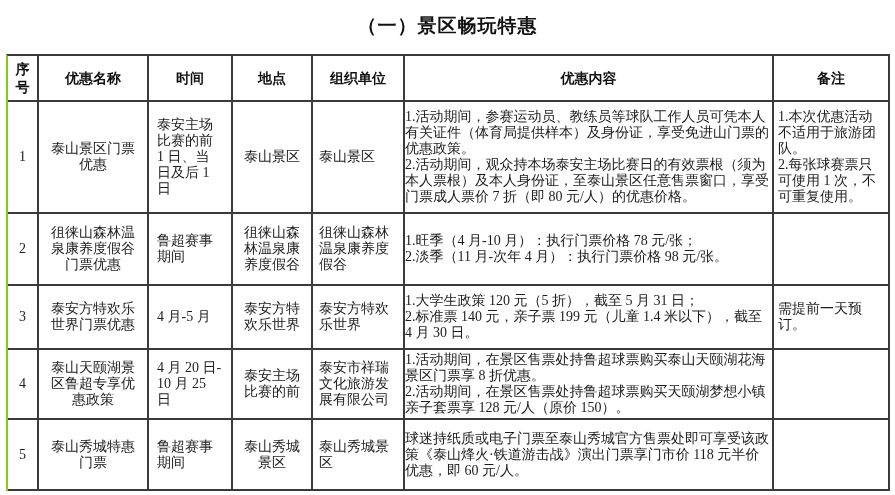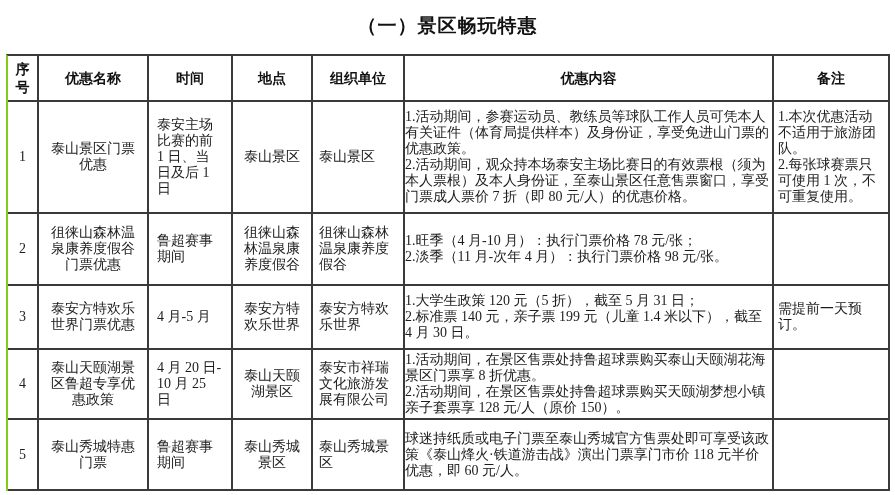--- a/index.html
+++ b/index.html
@@ -127,21 +127,21 @@
         <td class="c-place">泰安方特欢乐世界</td>
         <td class="c-org">泰安方特欢乐世界</td>
         <td class="c-content">1.大学生政策 120 元（5 折），截至 5 月 31 日；
 2.标准票 140 元，亲子票 199 元（儿童 1.4 米以下），截至 4 月 30 日。</td>
         <td class="c-note">需提前一天预订。</td>
       </tr>
       <tr class="row-4">
         <td class="c-no">4</td>
         <td class="c-name">泰山天颐湖景区鲁超专享优惠政策</td>
         <td class="c-time">4 月 20 日-10 月 25 日</td>
-        <td class="c-place">泰山天颐湖景区</td>
+        <td class="c-place">泰安主场比赛的前</td>
         <td class="c-org">泰安市祥瑞文化旅游发展有限公司</td>
         <td class="c-content">1.活动期间，在景区售票处持鲁超球票购买泰山天颐湖花海景区门票享 8 折优惠。
 2.活动期间，在景区售票处持鲁超球票购买天颐湖梦想小镇亲子套票享 128 元/人（原价 150）。</td>
         <td class="c-note"></td>
       </tr>
       <tr class="row-5">
         <td class="c-no">5</td>
         <td class="c-name">泰山秀城特惠门票</td>
         <td class="c-time">鲁超赛事期间</td>
         <td class="c-place">泰山秀城景区</td>

